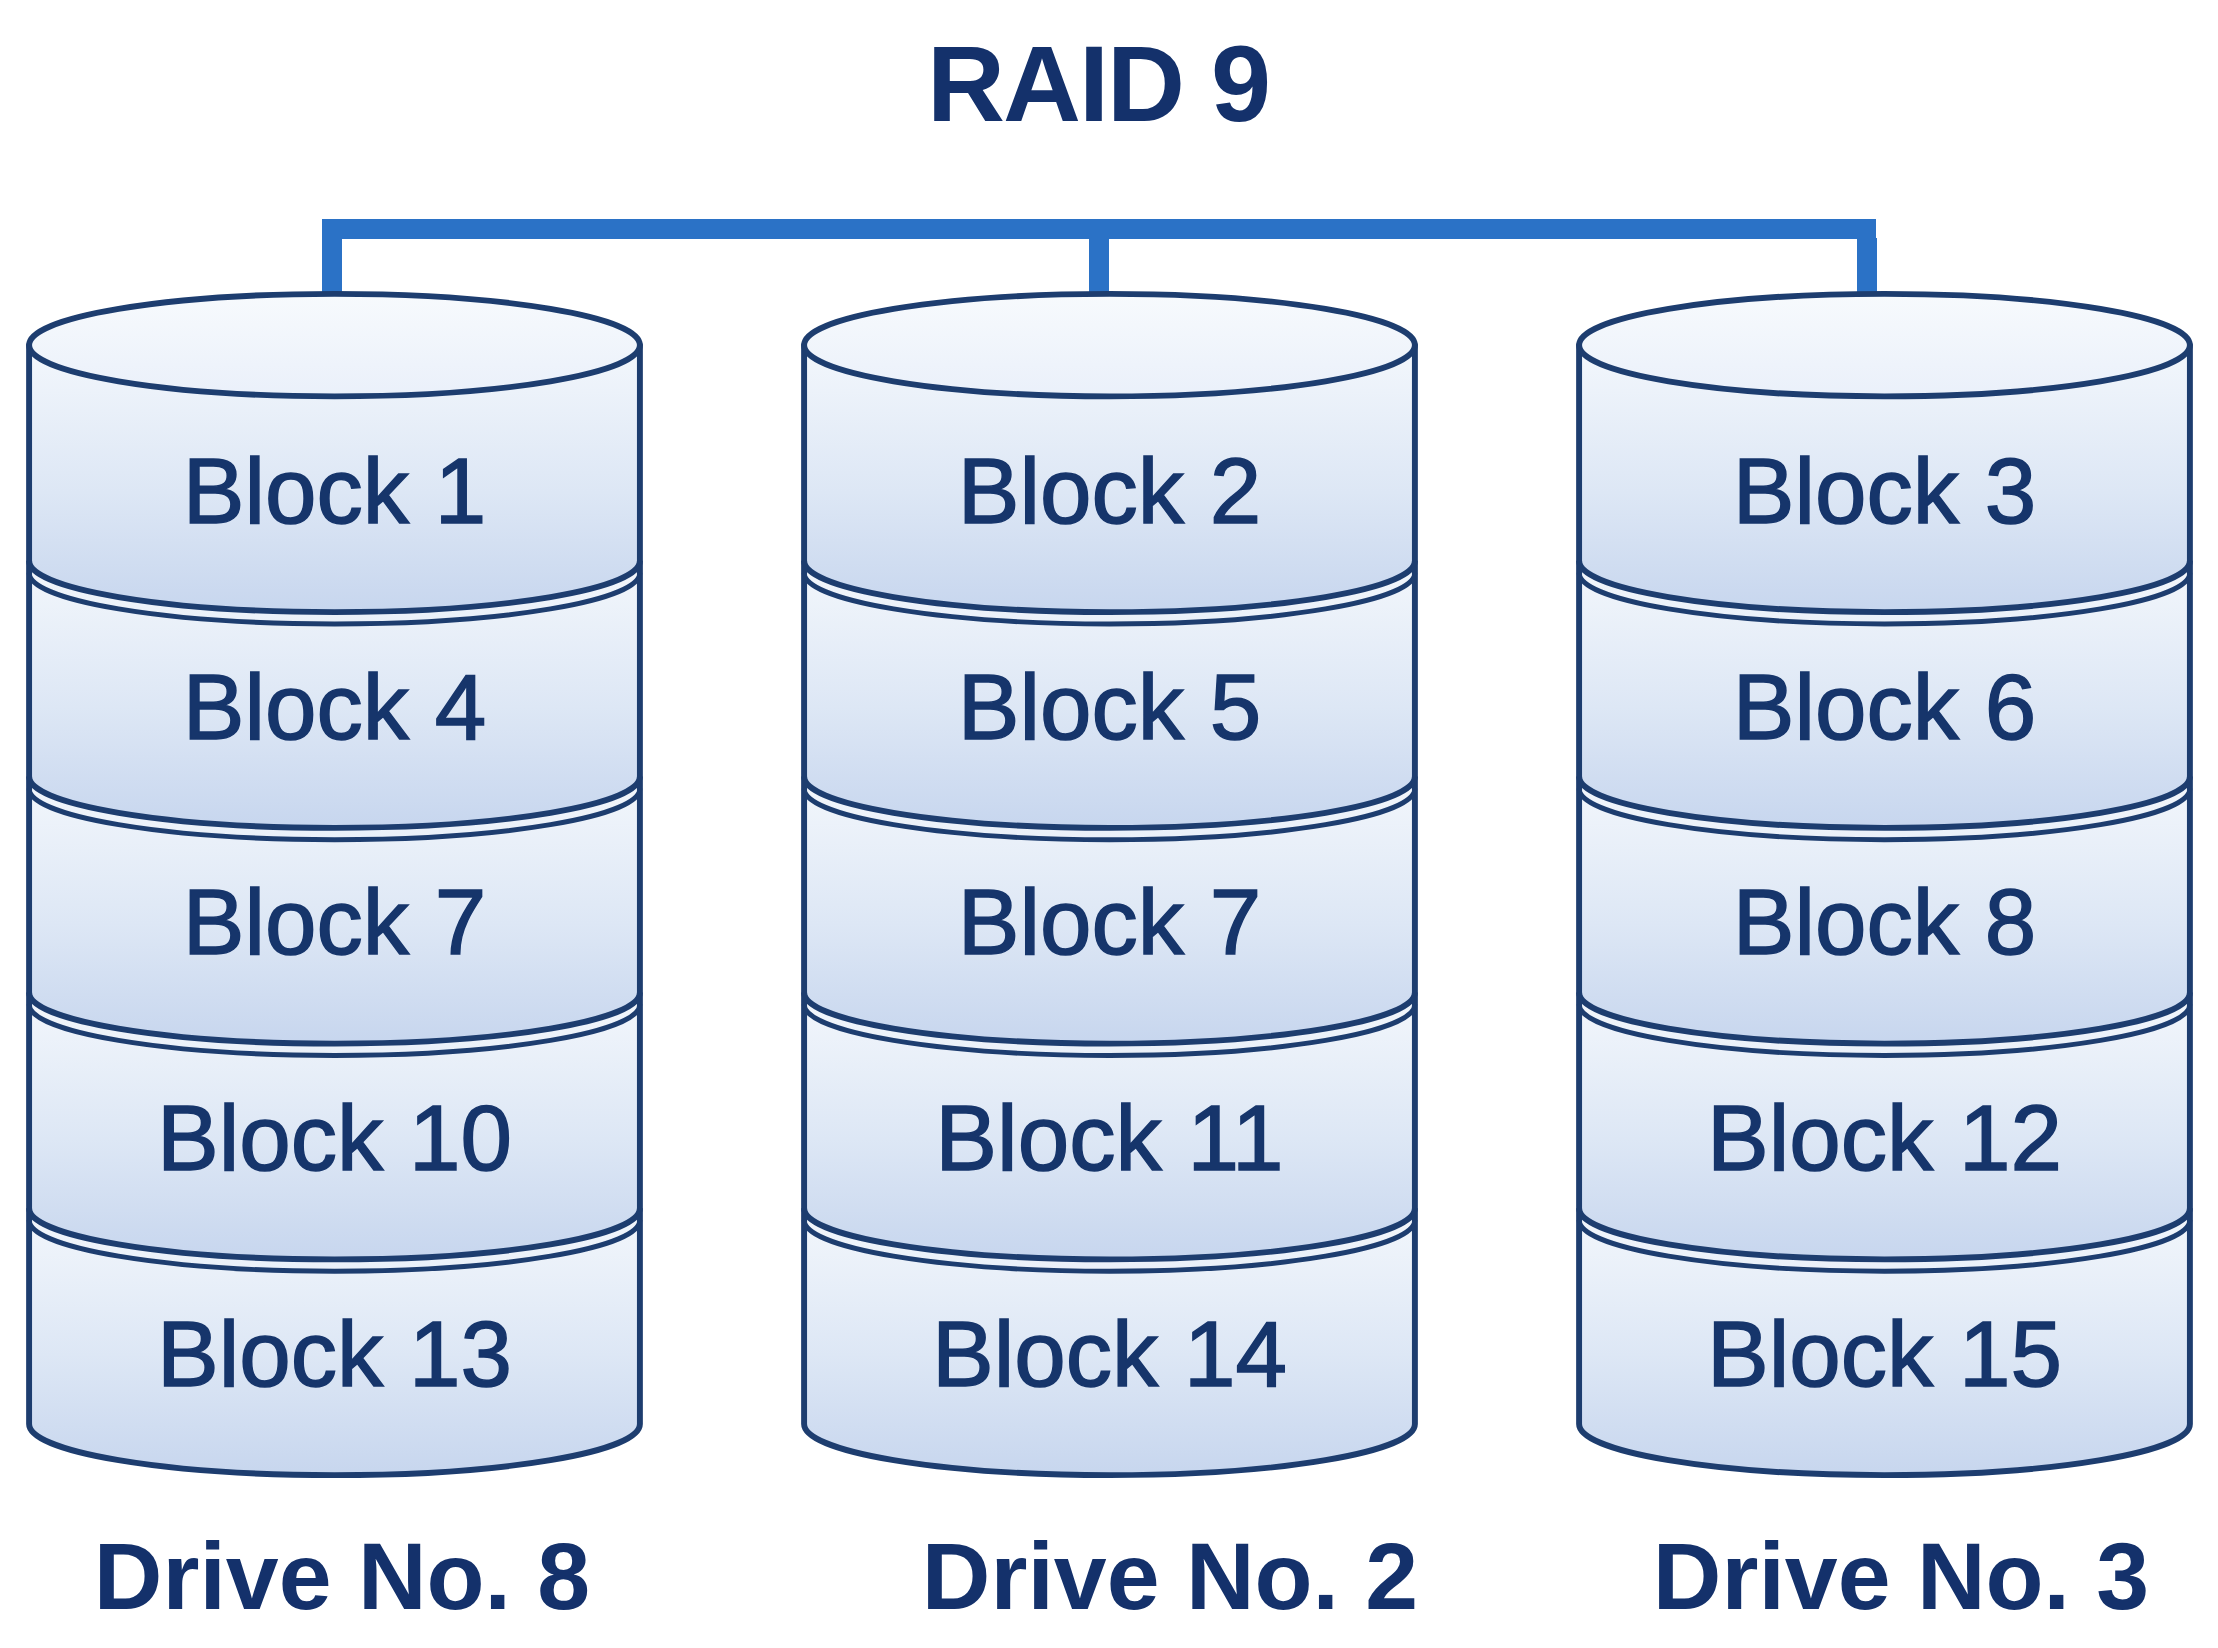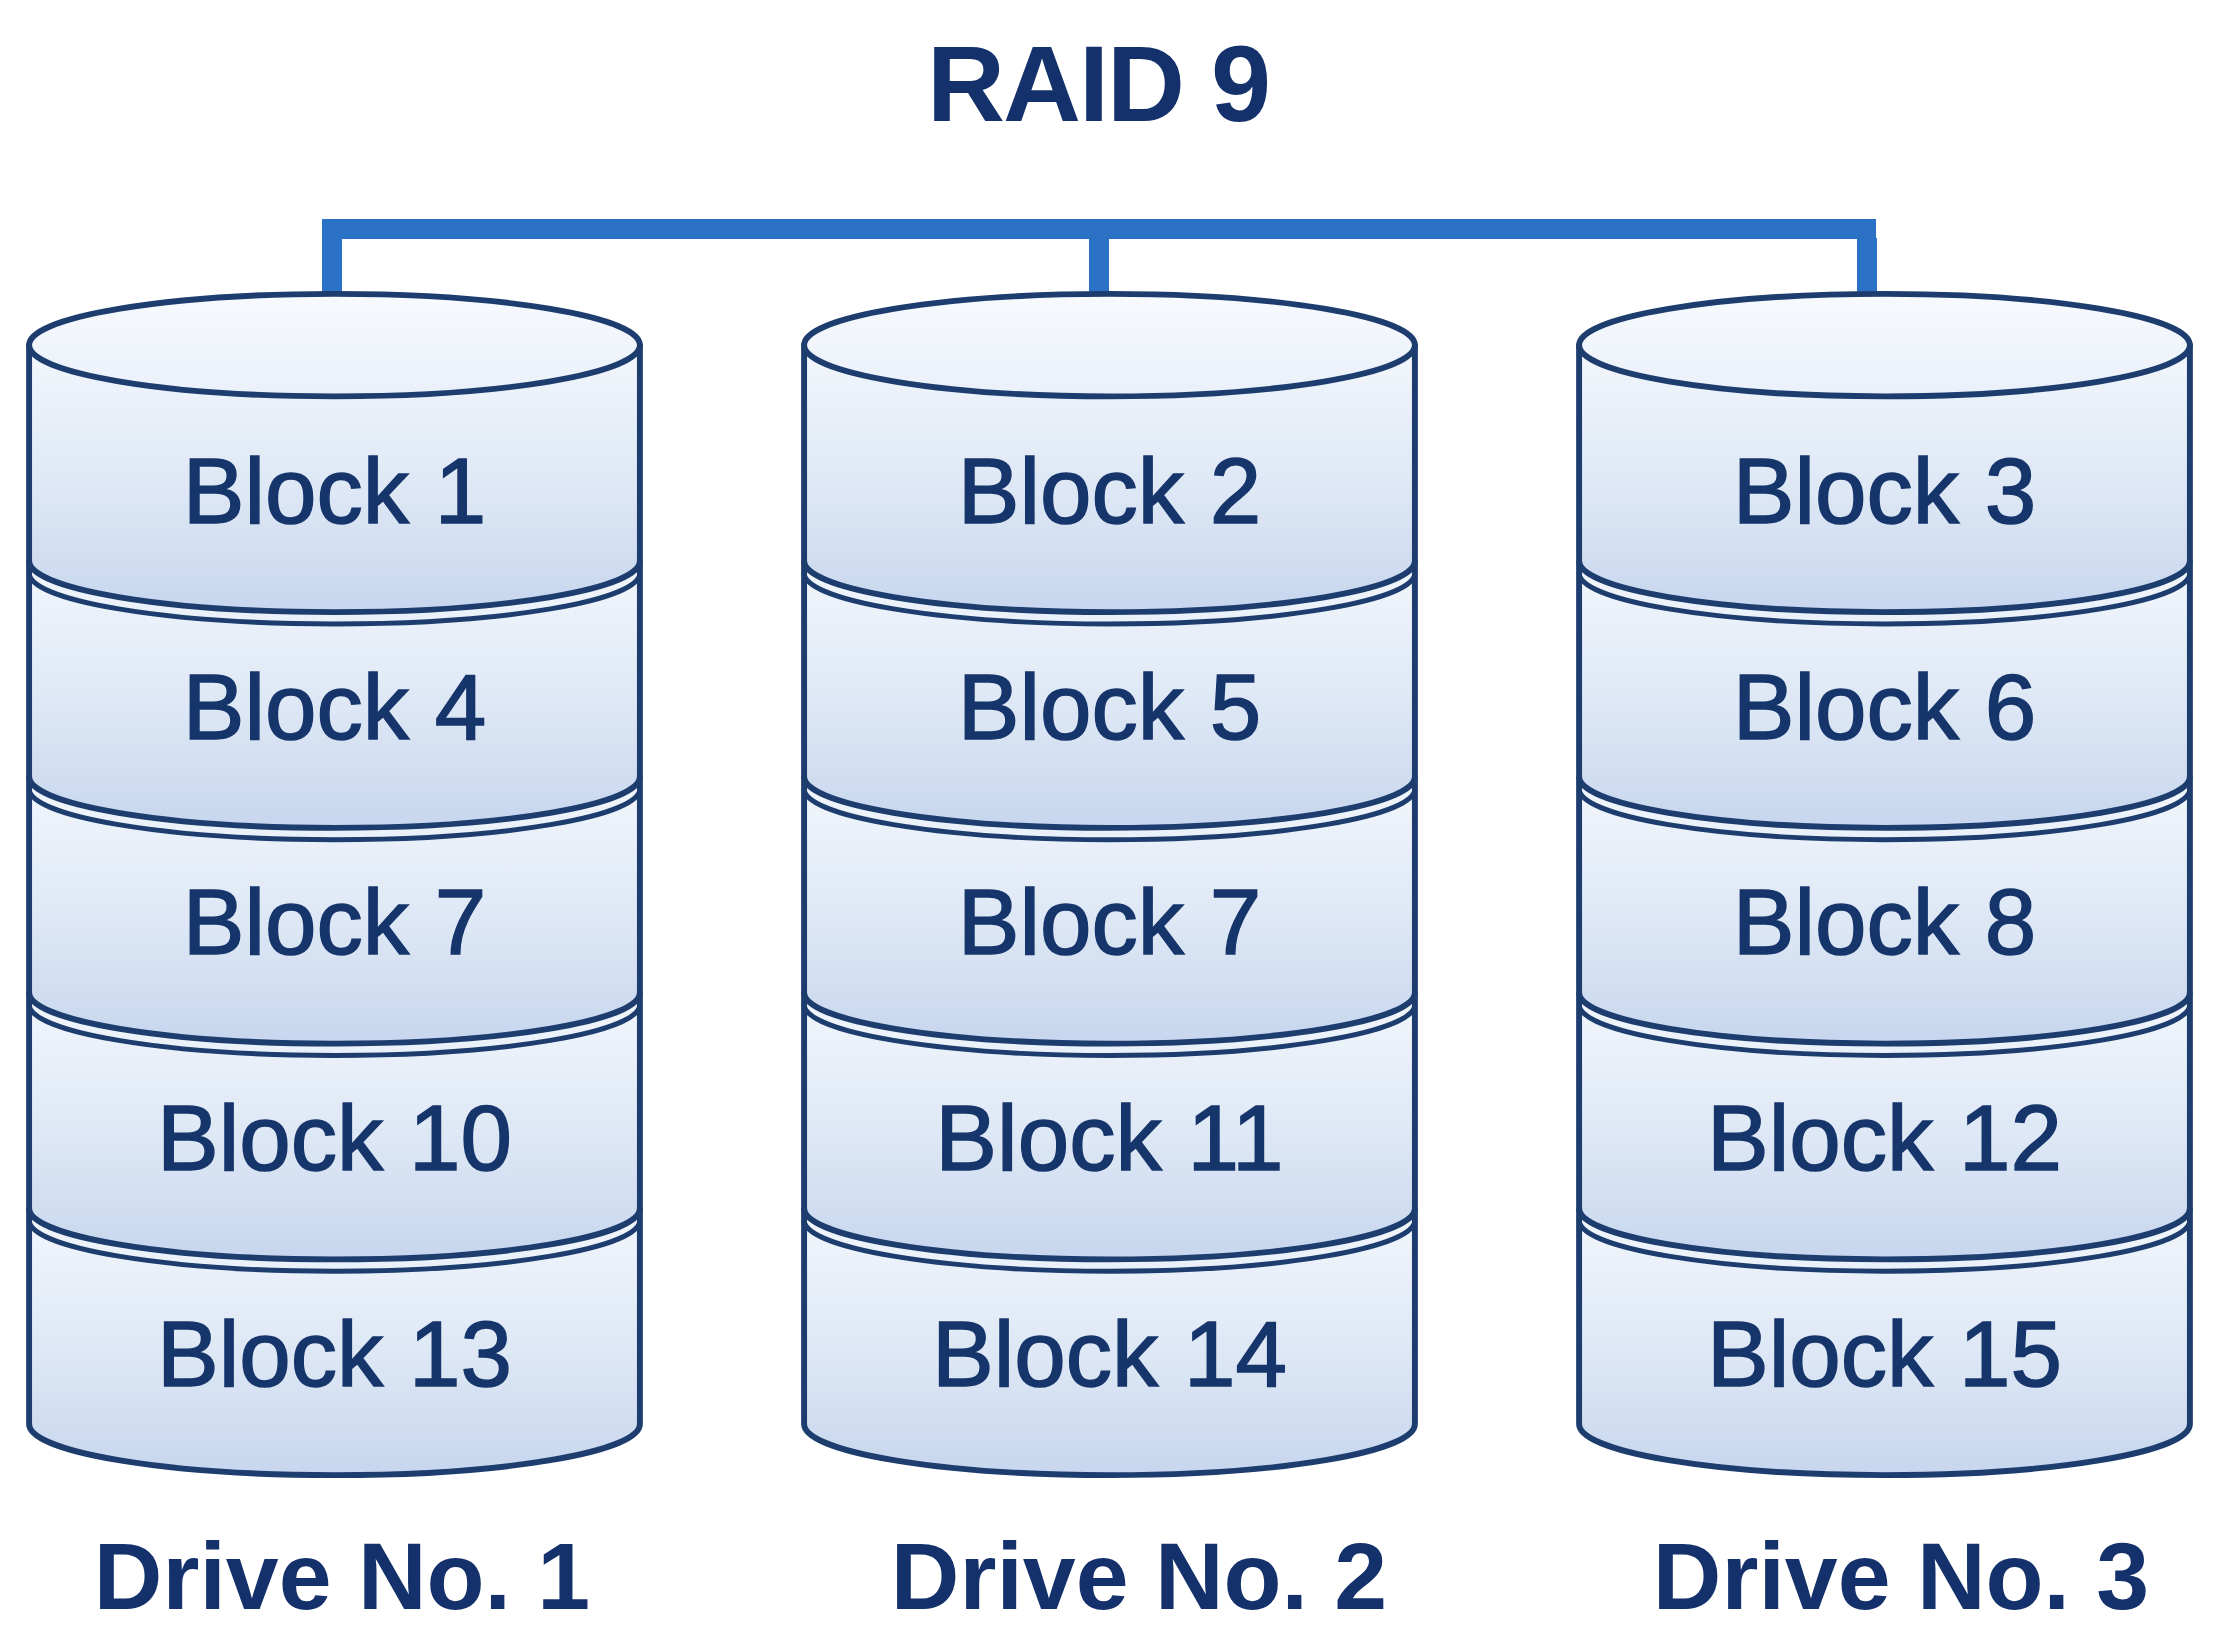--- a/index.html
+++ b/index.html
@@ -21,21 +21,21 @@
   .drive{width:623px;height:1197px;top:286px;}
   .drive-1{left:22.7px;}
   .drive-2{left:798px;}
   .drive-3{left:1573px;}
   .drive-label{
     top:1529px;transform:translateX(-50%);
     font-size:95px;font-weight:bold;line-height:1;
     color:#14316b;white-space:nowrap;
   }
   .drive-label-1{left:342px;}
-  .drive-label-2{left:1139px;}
+  .drive-label-2{left:1170px;}
   .drive-label-3{left:1901px;}
   .block-text{
     font-size:94px;fill:#16356b;stroke:#16356b;stroke-width:1.5px;
     font-family:"Liberation Sans", sans-serif;
   }
   .sep-a{fill:none;stroke:#1d3d6f;stroke-width:6;}
   .sep-b{fill:none;stroke:#1d3d6f;stroke-width:5;}
   .shell{fill:none;stroke:#1d3d6f;stroke-width:6;stroke-linejoin:round;stroke-linecap:round;}
   .slice{fill:url(#gSlice);}
   .lid{fill:url(#gLid);stroke:#1d3d6f;stroke-width:6;}
@@ -123,16 +123,16 @@
   <path class="sep-b" d="M 6 948 A 310 52 0 0 0 626 948"></path>
   <path class="shell" d="M 6 60 L 6 1155 A 310 52 0 0 0 626 1155 L 626 60"></path>
   <ellipse class="lid" cx="316" cy="60" rx="310" ry="52"></ellipse>
   <text class="block-text" x="316" y="208" text-anchor="middle" dominant-baseline="central">Block 3</text>
   <text class="block-text" x="316" y="427" text-anchor="middle" dominant-baseline="central">Block 6</text>
   <text class="block-text" x="316" y="646" text-anchor="middle" dominant-baseline="central">Block 8</text>
   <text class="block-text" x="316" y="865" text-anchor="middle" dominant-baseline="central">Block 12</text>
   <text class="block-text" x="316" y="1084" text-anchor="middle" dominant-baseline="central">Block 15</text>
 </svg>
 
-<div class="abs drive-label drive-label-1">Drive No. 1</div>
+<div class="abs drive-label drive-label-1">Drive No. 8</div>
 <div class="abs drive-label drive-label-2">Drive No. 2</div>
 <div class="abs drive-label drive-label-3">Drive No. 3</div>
 
 
 </body></html>

